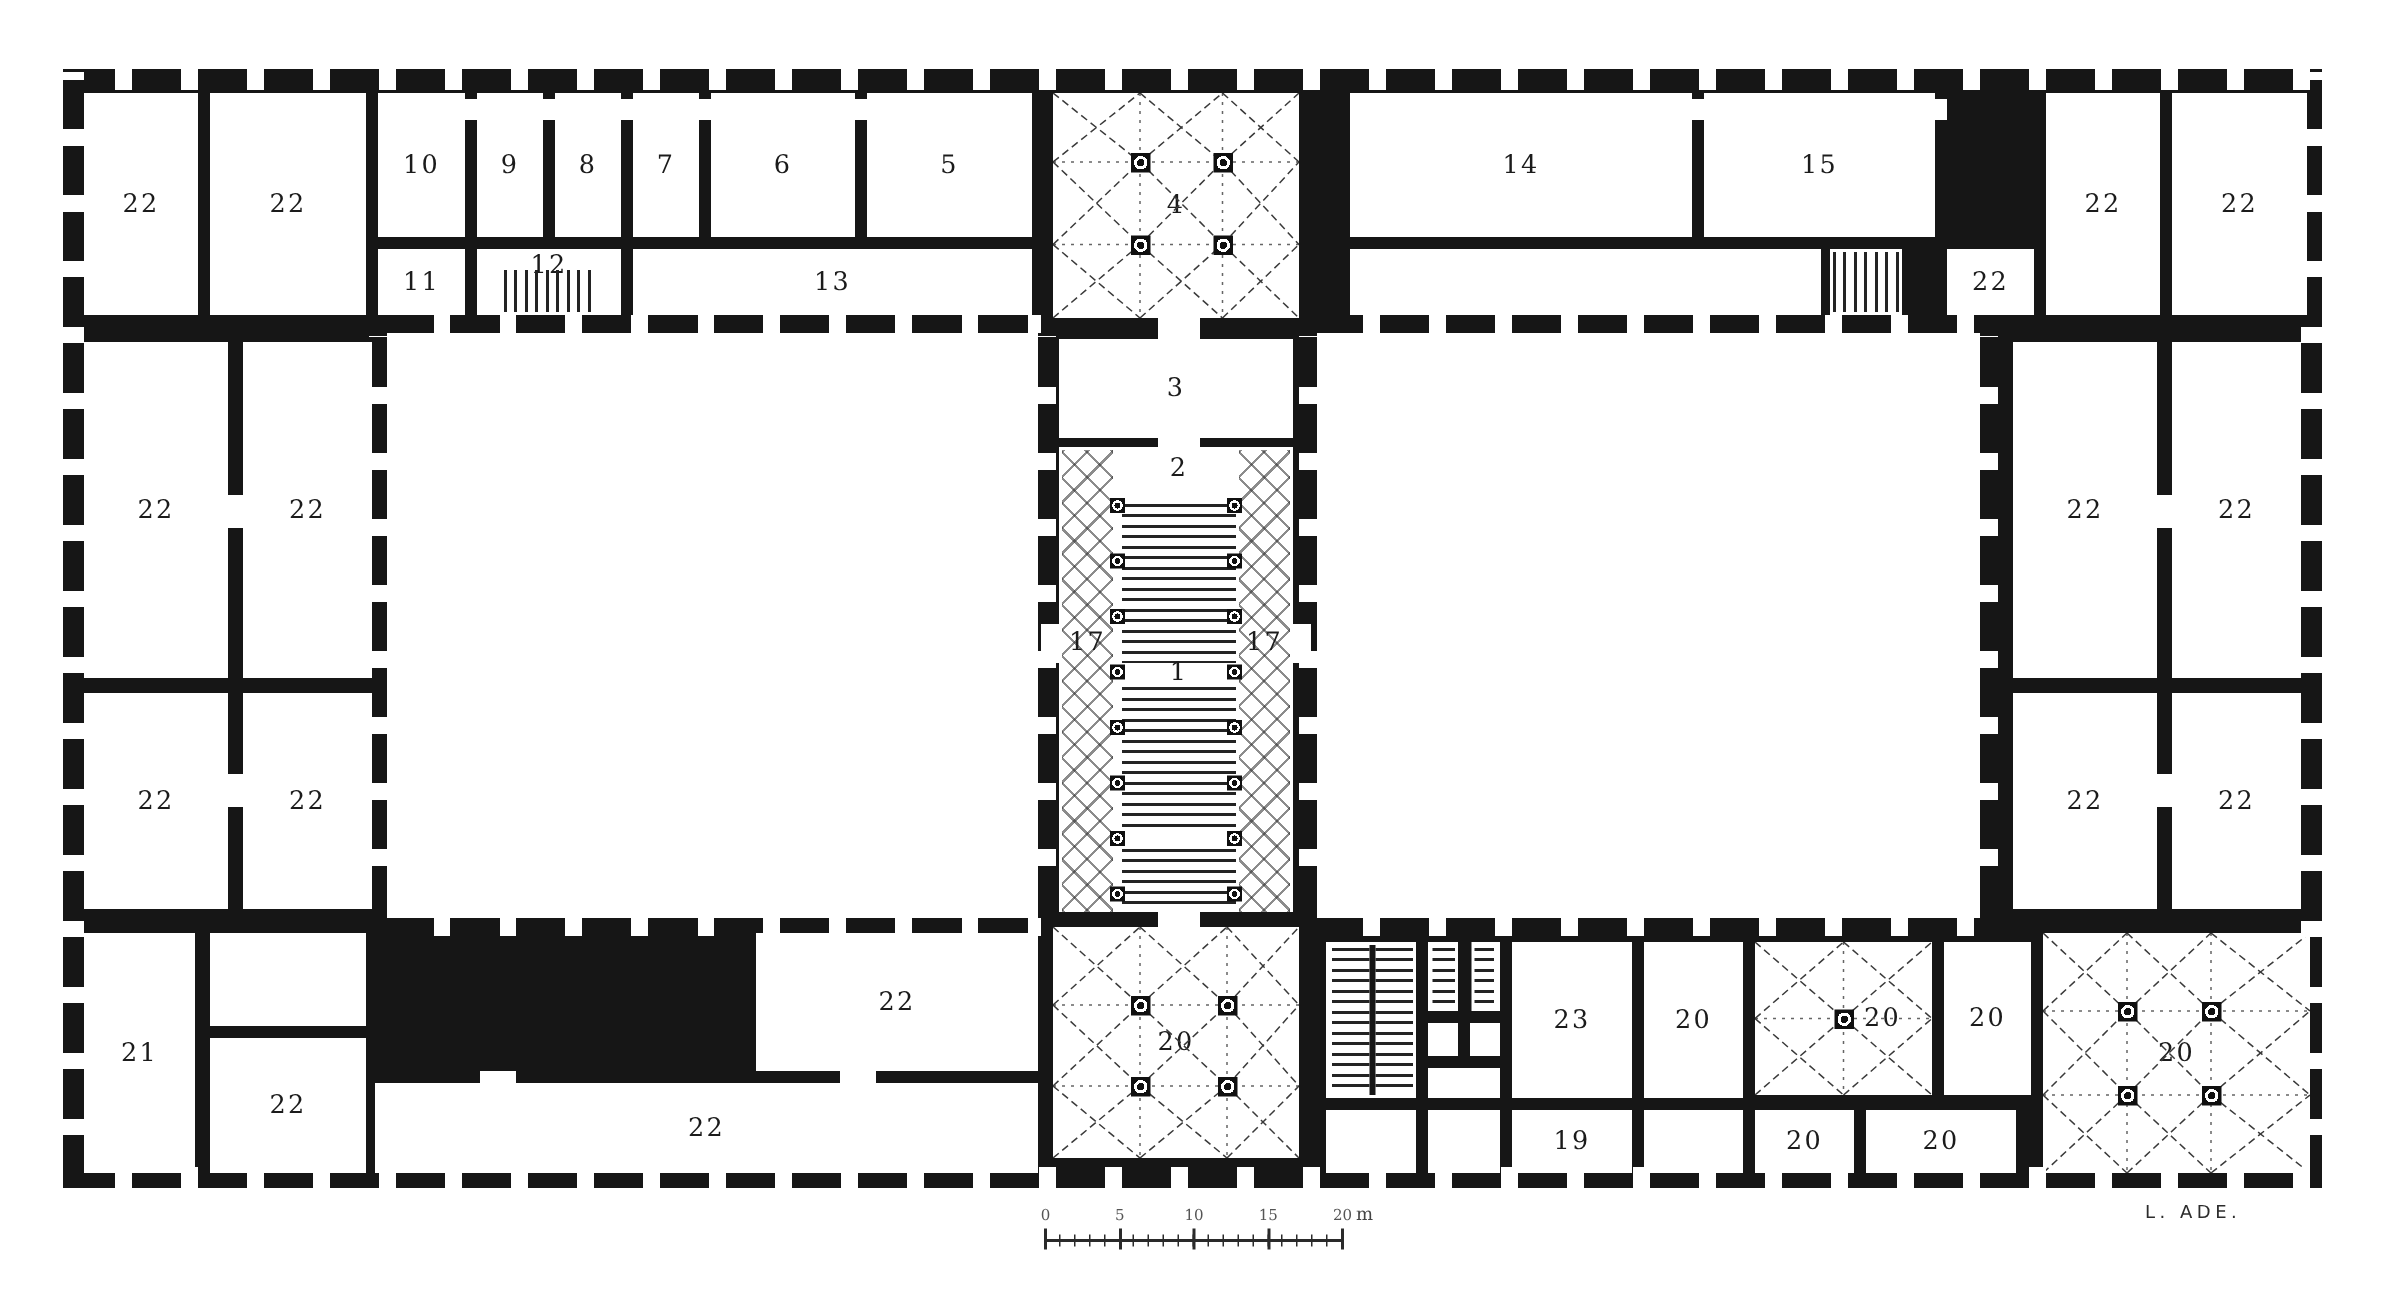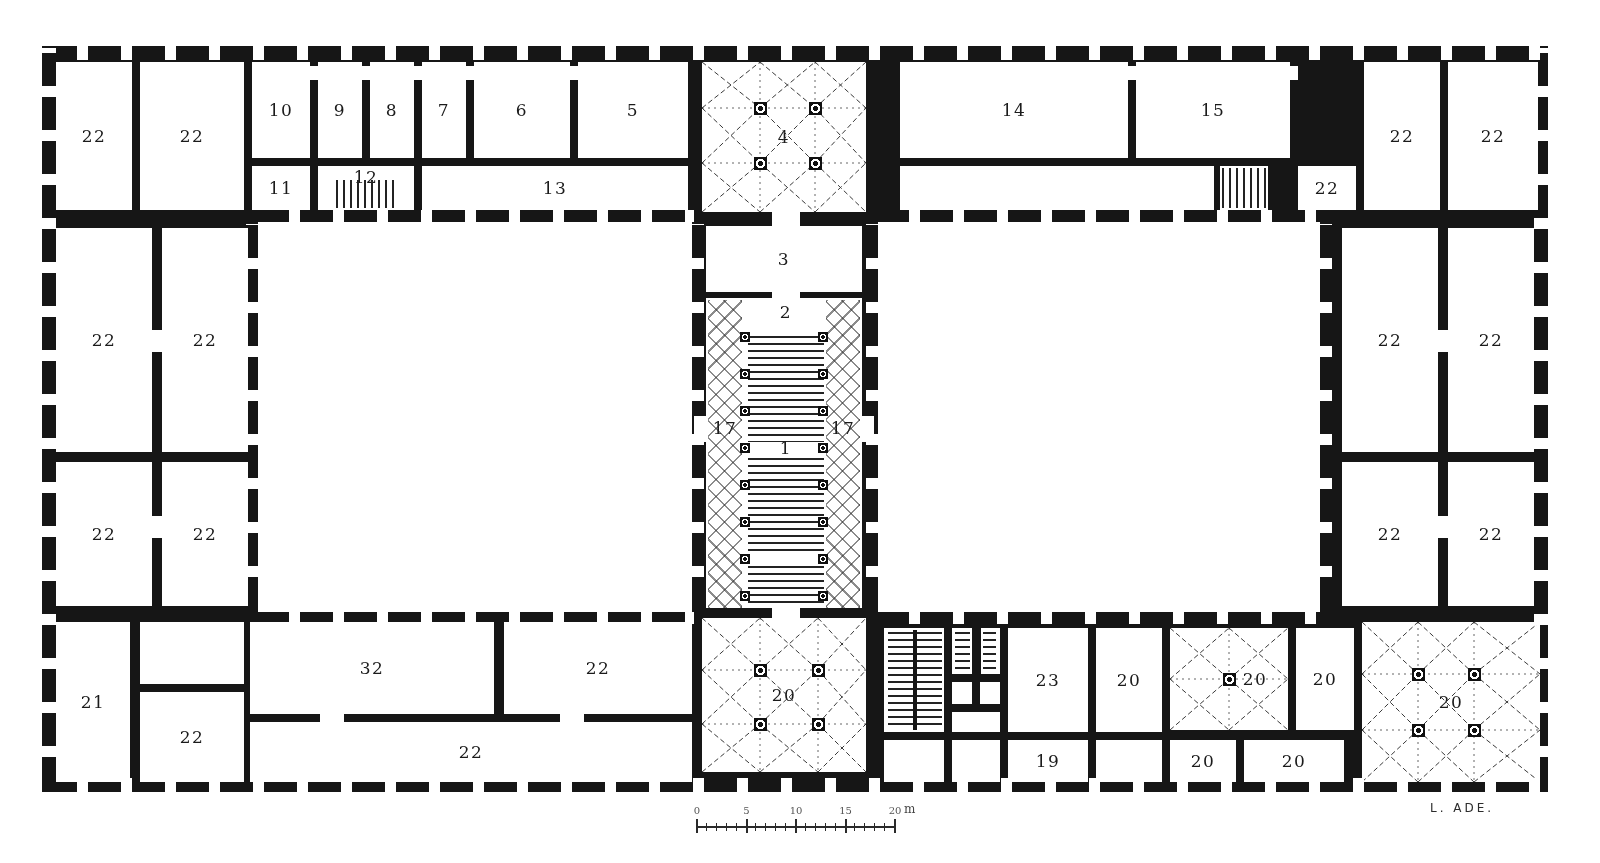--- a/index.html
+++ b/index.html
@@ -186,23 +186,20 @@
         <div class="abs pier" style="left: 110px; top: 46px; width: 13px; height: 13px;"></div>
         <div class="abs pier" style="left: 52px; top: 100px; width: 13px; height: 13px;"></div>
         <div class="abs pier" style="left: 110px; top: 100px; width: 13px; height: 13px;"></div>
       </div>
       <div class="abs room" style="left: 56px; top: 622px; width: 74px; height: 160px;">
         <span class="num">21</span>
       </div>
       <div class="abs room" style="left: 140px; top: 622px; width: 104px; height: 62px;"></div>
       <div class="abs room" style="left: 140px; top: 692px; width: 104px; height: 90px;">
         <span class="num">22</span>
-      </div>
-      <div class="abs room" style="left: 250px; top: 622px; width: 244px; height: 92px;">
-        <span class="num">32</span>
       </div>
       <div class="abs room" style="left: 504px; top: 622px; width: 188px; height: 92px;">
         <span class="num">22</span>
       </div>
       <div class="abs room" style="left: 250px; top: 722px; width: 442px; height: 60px;">
         <span class="num">22</span>
       </div>
       <div class="abs room" style="left: 884px; top: 628px; width: 60px; height: 104px;"></div>
       <div class="abs room" style="left: 884px; top: 740px; width: 60px; height: 42px;"></div>
       <div class="abs room" style="left: 952px; top: 628px; width: 48px; height: 46px;"></div>

